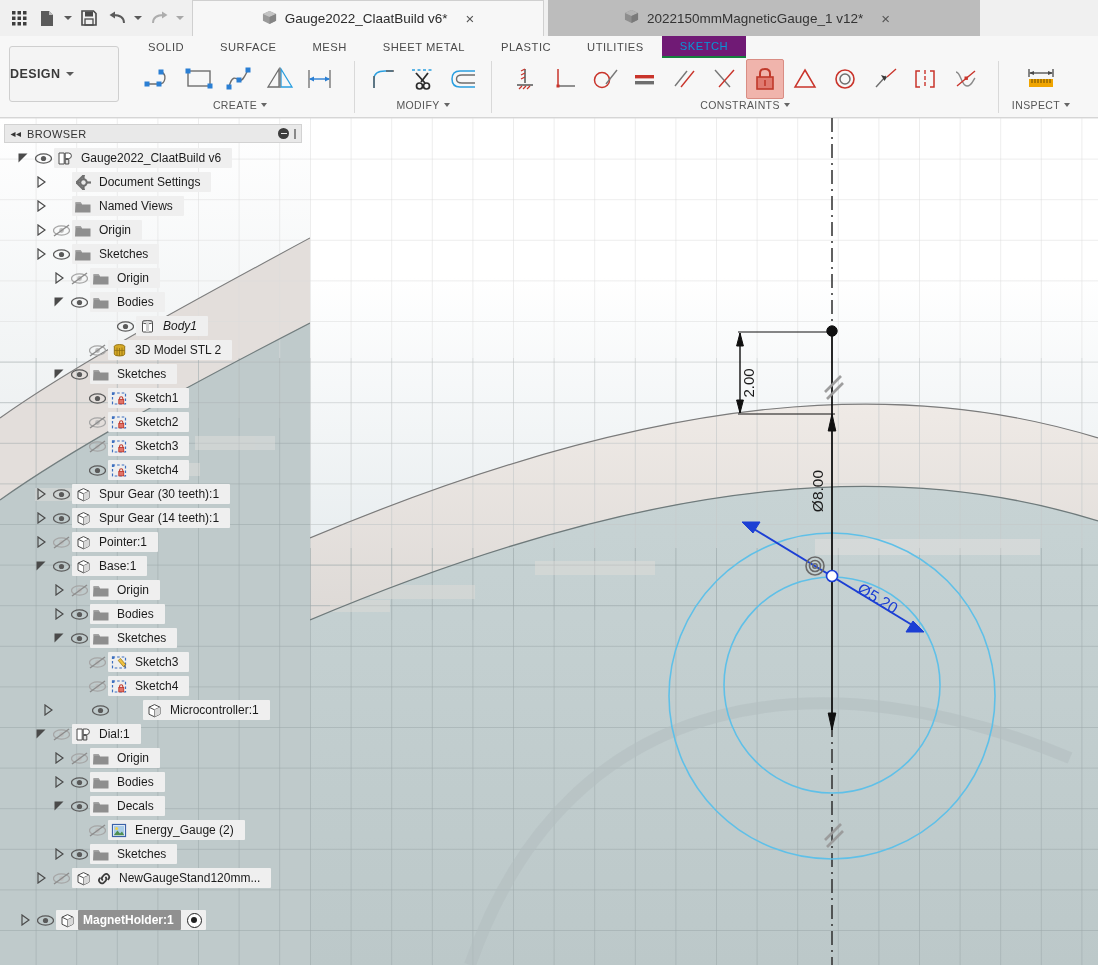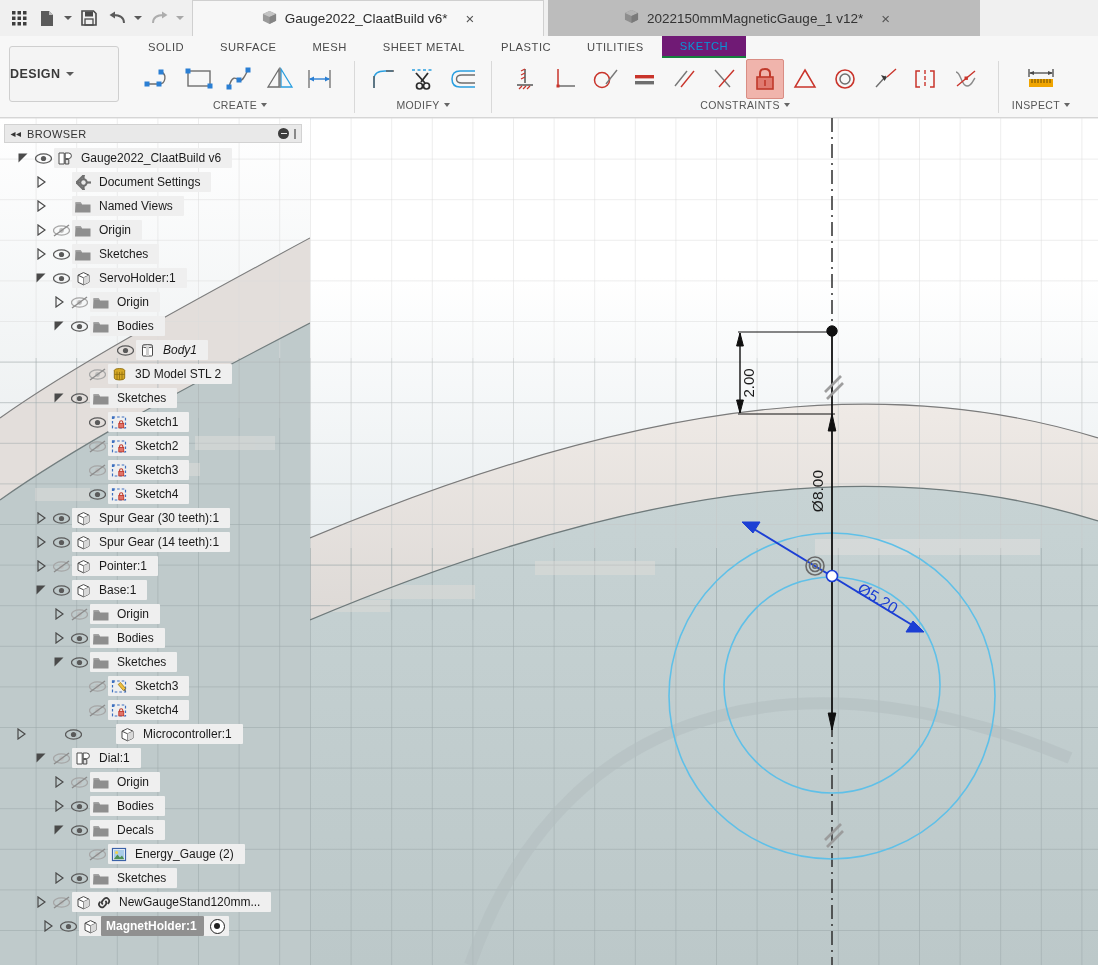--- a/index.html
+++ b/index.html
@@ -739,44 +739,20 @@
           <div class="pill">
             <div class="nicon">
               <svg width="16" height="13" viewBox="0 0 16 13">
                 <path d="M0.5 2.5 h5 l1.6 2 h8.4 v8 h-15.5 z" fill="#8e8e8e"></path>
                 <path d="M0.5 2 h5 l1.5 1.8 h-6.5 z" fill="#a3a3a3"></path>
               </svg>
             </div>
             <div class="nlabel">Sketches</div>
           </div>
         </div>
-        <div class="node" style="padding-left: 32px;">
-          <div class="expander">
-            <svg width="12" height="12" viewBox="0 0 12 12">
-              <path d="M1.5 10.5 L10.5 10.5 L10.5 1.5 Z" fill="#4a4a4a" transform="rotate(180 6 6)"></path>
-            </svg>
-          </div>
-          <div class="eye">
-            <svg width="17" height="13" viewBox="0 0 17 13">
-              <ellipse cx="8.5" cy="6.5" rx="8" ry="4.6" fill="none" stroke="#5a5a5a" stroke-width="1.3"></ellipse>
-              <circle cx="8.5" cy="6.5" r="2.6" fill="#5a5a5a"></circle>
-            </svg>
-          </div>
-          <div class="pill">
-            <div class="nicon">
-              <svg width="15" height="15" viewBox="0 0 15 15">
-                <path d="M2 4.2 L7.5 1.6 L13 4.2 L13 11.2 L7.5 13.8 L2 11.2 Z" fill="#ffffff" stroke="#4a4a4a" stroke-width="1"></path>
-                <path d="M2 4.2 L7.5 6.8 L13 4.2" fill="none" stroke="#4a4a4a" stroke-width="1"></path>
-                <path d="M7.5 6.8 V13.8" fill="none" stroke="#4a4a4a" stroke-width="1"></path>
-                <path d="M7.5 6.8 L13 4.2 L13 11.2 L7.5 13.8 Z" fill="#d8d8d8"></path>
-              </svg>
-            </div>
-            <div class="nlabel">ServoHolder:1</div>
-          </div>
-        </div>
         <div class="node" style="padding-left: 50px;">
           <div class="expander">
             <svg width="10" height="12" viewBox="0 0 10 12">
               <path d="M2 1 L9 6 L2 11 Z" fill="none" stroke="#4a4a4a" stroke-width="1.2"></path>
             </svg>
           </div>
           <div class="eye">
             <svg width="17" height="13" viewBox="0 0 17 13">
               <ellipse cx="8.5" cy="6.5" rx="8" ry="4.6" fill="none" stroke="#a6a6a6" stroke-width="1.3"></ellipse>
               <circle cx="8.5" cy="6.5" r="2.4" fill="#bdbdbd"></circle>
@@ -1186,21 +1162,21 @@
                 <rect x="1" y="1.5" width="2.4" height="2.4" fill="#3c6fbf"></rect>
                 <g>
                   <path d="M8.6 8.4 V7.2 C8.6 6.2 9.3 5.7 10.2 5.7 C11.1 5.7 11.8 6.2 11.8 7.2 V8.4" fill="none" stroke="#c0392b" stroke-width="1.1"></path>
                   <rect x="7.8" y="8.4" width="4.9" height="4.4" fill="#e17368" stroke="#c0392b" stroke-width="0.9"></rect>
                 </g>
               </svg>
             </div>
             <div class="nlabel">Sketch4</div>
           </div>
         </div>
-        <div class="node" style="padding-left: 12px; gap: 32px;">
+        <div class="node" style="padding-left: 39px; gap: 32px;">
           <div class="expander">
             <svg width="10" height="12" viewBox="0 0 10 12">
               <path d="M2 1 L9 6 L2 11 Z" fill="none" stroke="#4a4a4a" stroke-width="1.2"></path>
             </svg>
           </div>
           <div class="eye">
             <svg width="17" height="13" viewBox="0 0 17 13">
               <ellipse cx="8.5" cy="6.5" rx="8" ry="4.6" fill="none" stroke="#5a5a5a" stroke-width="1.3"></ellipse>
               <circle cx="8.5" cy="6.5" r="2.6" fill="#5a5a5a"></circle>
             </svg>
@@ -1377,21 +1353,21 @@
               <svg width="17" height="15" viewBox="0 0 17 15">
                 <g fill="none" stroke="#3a3a3a" stroke-width="1.7">
                   <path d="M6.8 9.5 a3 3 0 0 1 0-4.2 l1.6-1.6 a3 3 0 0 1 4.2 4.2 l-0.9 0.9"></path>
                   <path d="M9.4 5.9 a3 3 0 0 1 0 4.2 l-1.6 1.6 a3 3 0 0 1 -4.2 -4.2 l0.9 -0.9"></path>
                 </g>
               </svg>
             </div>
             <div class="nlabel">NewGaugeStand120mm...</div>
           </div>
         </div>
-        <div class="node selected" style="padding-left: 39px;">
+        <div class="node selected" style="padding-left: 16px; margin-top: 18px;">
           <div class="expander">
             <svg width="10" height="12" viewBox="0 0 10 12">
               <path d="M2 1 L9 6 L2 11 Z" fill="none" stroke="#4a4a4a" stroke-width="1.2"></path>
             </svg>
           </div>
           <div class="eye">
             <svg width="17" height="13" viewBox="0 0 17 13">
               <ellipse cx="8.5" cy="6.5" rx="8" ry="4.6" fill="none" stroke="#5a5a5a" stroke-width="1.3"></ellipse>
               <circle cx="8.5" cy="6.5" r="2.6" fill="#5a5a5a"></circle>
             </svg>

